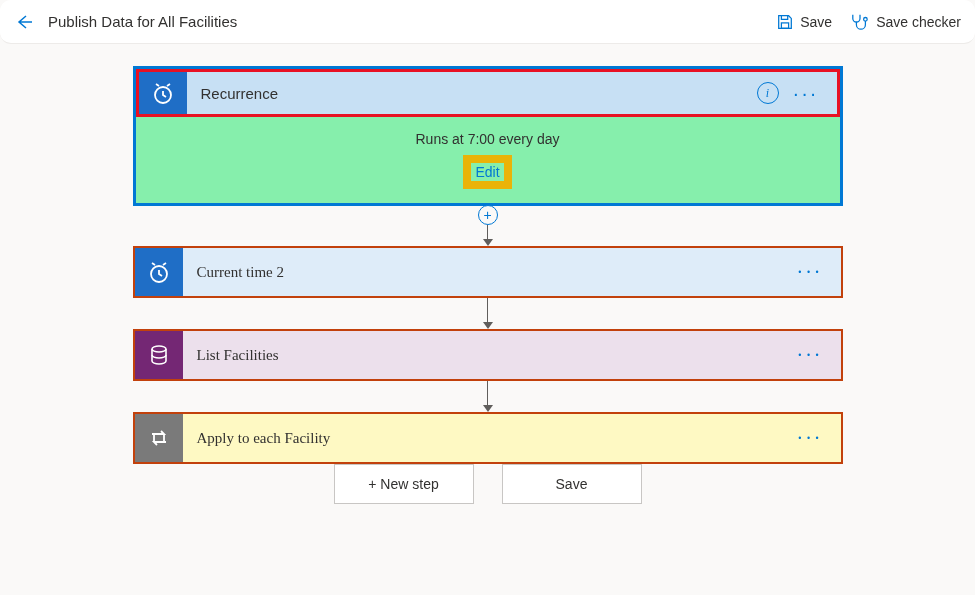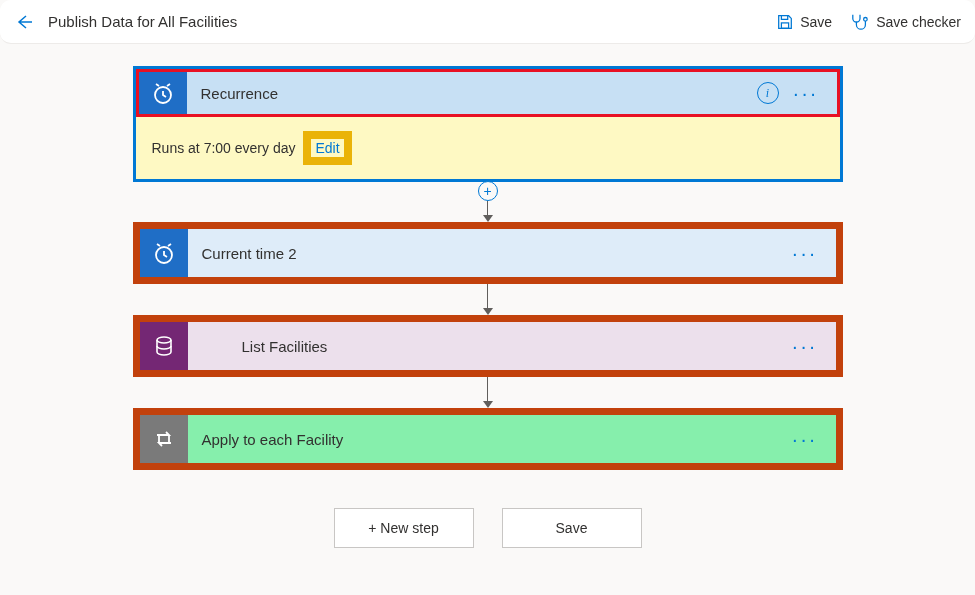--- a/index.html
+++ b/index.html
@@ -53,21 +53,22 @@
     .canvas {
       padding: 22px 0 20px 0;
       display: flex;
       flex-direction: column;
       align-items: center;
     }
 
     .card {
       width: 710px;
       background: #ffffff;
-      border: 7px solid #c2410c;
+      border: 2px solid #c2410c;
+      font-family: Liberation Serif, serif;
     }
 
     .card-header {
       height: 48px;
       display: flex;
       align-items: center;
       cursor: pointer;
     }
     .card-icon {
       width: 48px;
@@ -104,61 +105,62 @@
       letter-spacing: 2px;
       line-height: 1;
       padding: 0 4px;
       cursor: pointer;
     }
 
     
     .recurrence-card {
       border: 3px solid #0078d4;
       width: 710px;
-      background: #fef9c3;
+      background: #86efac;
     }
     .recurrence-header {
       background: #c7e0f4;
       height: 48px;
       display: flex;
       align-items: center;
       border: 3px solid #e81123;
       box-sizing: border-box;
     }
     .recurrence-header .card-icon {
       background: #1f6ec6;
       height: 100%;
     }
     .recurrence-body {
       padding: 14px 16px;
       font-size: 14px;
       display: flex;
       align-items: center;
       gap: 8px;
+      flex-direction: column;
     }
     .edit-link {
       color: #0078d4;
       cursor: pointer;
       padding: 1px 4px;
     }
     .edit-highlight {
       border: 8px solid #eab308;
       padding: 1px 4px;
     }
 
     
     .step-time .card-header { background: #deecf9; }
     .step-time .card-icon { background: #1f6ec6; }
 
     
-    .step-list .card-header { background: #ece0ec; gap: 40px; }
+    .step-list .card-header { background: #ece0ec; }
     .step-list .card-icon { background: #742774; }
 
     
-    .step-foreach .card-header { background: #86efac; }
+    .step-foreach .card-header { background: #fef9c3; }
     .step-foreach .card-icon { background: #7a7a7a; }
 
     .connector {
       display: flex;
       flex-direction: column;
       align-items: center;
     }
     .plus-circle {
       width: 20px; height: 20px;
       border: 1.5px solid #0078d4;
@@ -183,21 +185,20 @@
     .arrow-head {
       width: 0; height: 0;
       border-left: 5px solid transparent;
       border-right: 5px solid transparent;
       border-top: 7px solid #605e5c;
     }
 
     .bottom-buttons {
       display: flex;
       gap: 28px;
-      margin-top: 38px;
     }
     .btn {
       min-width: 140px;
       height: 40px;
       border: 1px solid #c8c6c4;
       background: #ffffff;
       display: flex;
       align-items: center;
       justify-content: center;
       font-size: 14px;

